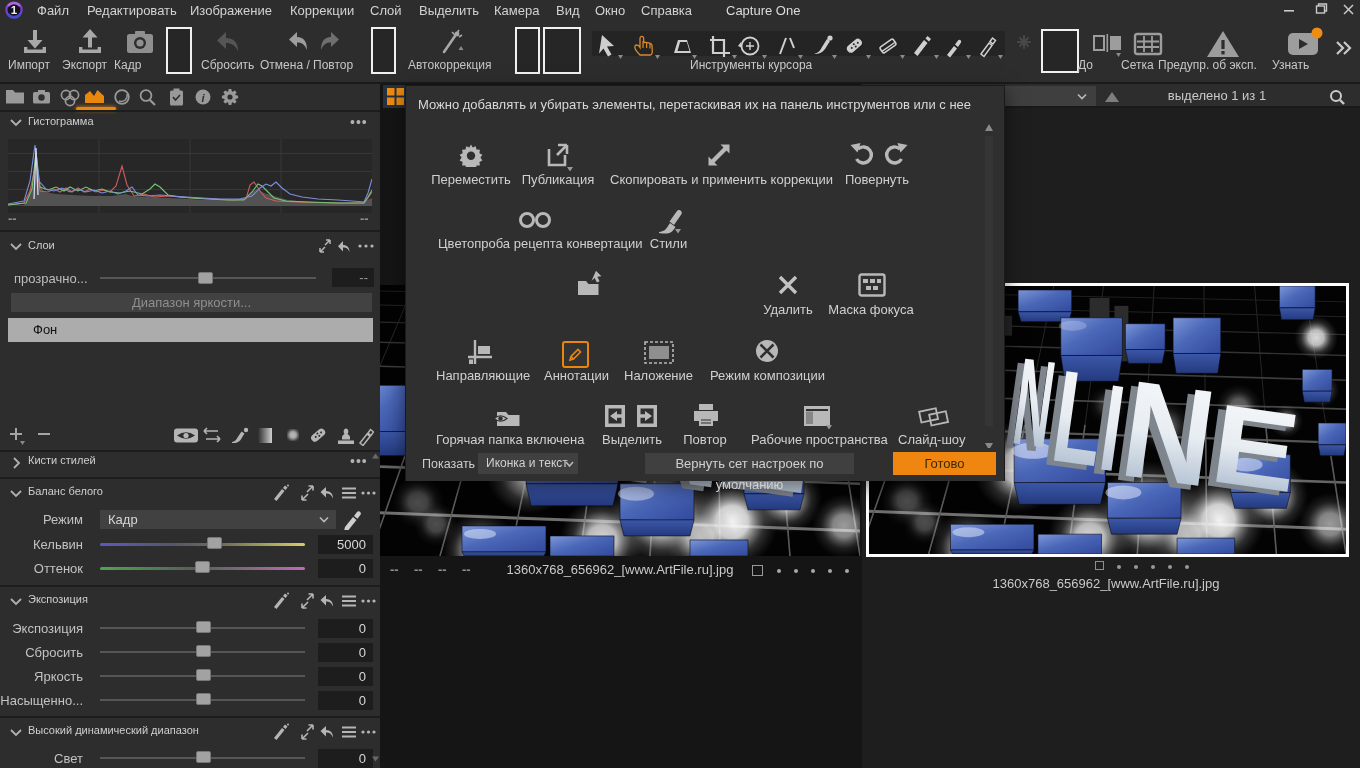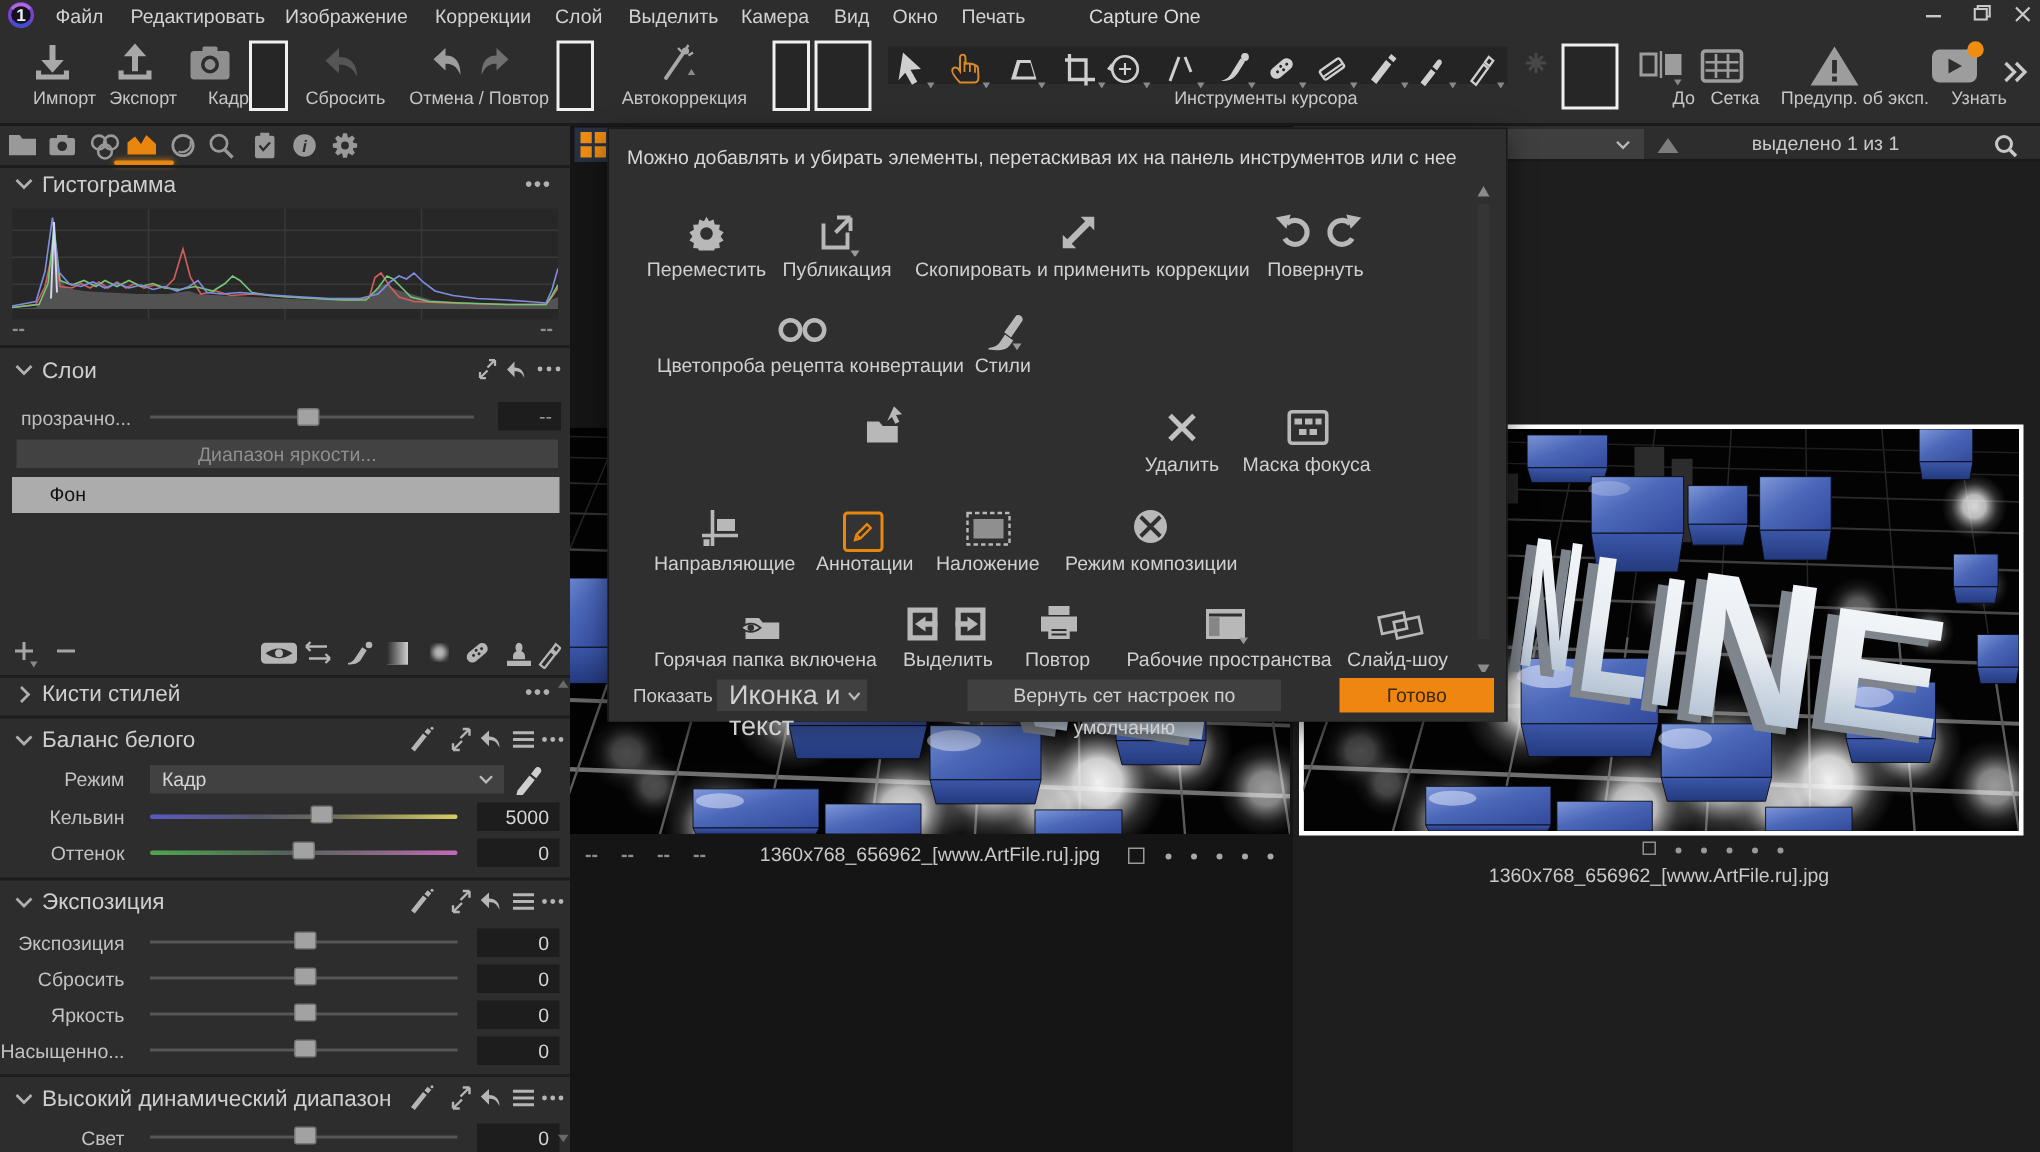--- a/index.html
+++ b/index.html
@@ -3,25 +3,25 @@
 <style>
 *{margin:0;padding:0;box-sizing:border-box}
 html,body{width:1360px;height:768px;overflow:hidden;background:#151515;
   font-family:"Liberation Sans",sans-serif;color:#cfcfcf;}
 .abs{position:absolute}
 #stage{position:relative;width:1360px;height:768px;background:#151515}
 
 #menubar{left:0;top:0;width:1360px;height:20px;background:#2d2d2d;font-size:13px;color:#d2d2d2}
 #menubar span{position:absolute;top:3px}
 #toolbar{left:0;top:20px;width:1360px;height:64px;background:#2d2d2d;border-bottom:2px solid #1a1a1a}
-.tlabel{position:absolute;font-size:12px;color:#c6c6c6;text-align:right;top:38px;white-space:nowrap}
+.tlabel{position:absolute;font-size:12px;color:#c6c6c6;text-align:left;top:38px;white-space:nowrap}
 .slot{position:absolute;border:2px solid #f0f0f0;background:#262626}
 
 #lpanel{left:0;top:84px;width:380px;height:684px;background:#2d2d2d;overflow:hidden}
-.sechead{position:absolute;font-size:15px;color:#cfcfcf;white-space:nowrap}
+.sechead{position:absolute;font-size:11px;color:#cfcfcf;white-space:nowrap}
 .divider{position:absolute;left:0;width:380px;height:2px;background:#1d1d1d}
 .slidertrack{position:absolute;height:2px;background:#565656}
 .sliderhandle{position:absolute;width:15px;height:12px;background:#a2a2a2;border-radius:2px;border:1px solid #777}
 .valuebox{position:absolute;background:#1d1d1d;font-size:13px;color:#d8d8d8;text-align:right}
 .rowlabel{position:absolute;font-size:13px;color:#c2c2c2;text-align:right;white-space:nowrap}
 
 #viewer{left:380px;top:84px;width:482px;height:684px;background:#151515}
 #browser{left:862px;top:84px;width:498px;height:684px;background:#1e1e1e}
 
 #dialog{left:405px;top:85px;width:600px;height:396px;background:#2f2f2f;border:1px solid #1a1a1a;z-index:50;box-shadow:0 6px 18px rgba(0,0,0,.5)}
@@ -192,21 +192,21 @@
  </svg>
  <span style="left:37px">Файл</span>
  <span style="left:87px">Редактировать</span>
  <span style="left:190px">Изображение</span>
  <span style="left:290px">Коррекции</span>
  <span style="left:370px">Слой</span>
  <span style="left:419px">Выделить</span>
  <span style="left:494px">Камера</span>
  <span style="left:556px">Вид</span>
  <span style="left:595px">Окно</span>
- <span style="left:641px">Печать</span>
+ <span style="left:641px">Справка</span>
  <span style="left:726px;color:#dcdcdc">Capture One</span>
  <svg class="abs" style="left:1280px;top:0" width="78" height="20" viewBox="0 0 78 20">
    <rect x="4" y="10" width="10" height="1.6" fill="#c9c9c9"></rect>
    <rect x="36.5" y="6" width="8" height="7" fill="none" stroke="#c9c9c9" stroke-width="1.4"></rect>
    <path d="M38.5 6 v-2 h8 v7 h-2" fill="none" stroke="#c9c9c9" stroke-width="1.4"></path>
    <path d="M64 5 l9 9 M73 5 l-9 9" stroke="#c9c9c9" stroke-width="1.5"></path>
  </svg>
 </div>
 
 <div class="abs" id="toolbar">
@@ -715,20 +715,20 @@
   <svg class="abs" style="left:511px;top:6px" width="34" height="26" viewBox="0 0 34 26">
    <g fill="none" stroke="#b8b8b8" stroke-width="1.8">
     <rect x="3" y="6" width="17" height="11" transform="rotate(-12 11 11)"></rect>
     <rect x="13" y="9" width="17" height="11" transform="rotate(-12 21 14)"></rect>
    </g>
   </svg>
   <div class="dlabel" style="left:492px;top:34px;width:64px">Слайд-шоу</div>
  </div>
  <div class="abs" style="left:0;top:362px;width:598px;height:33px;background:#2f2f2f"></div>
  <div class="abs" style="left:16px;top:371px;font-size:12.5px;color:#cdcdcd">Показать</div>
- <div class="dbtn" style="left:72px;top:367px;width:100px;height:21px;line-height:21px;text-align:left;padding-left:8px;font-size:18px">Иконка и текст
+ <div class="dbtn" style="left:72px;top:367px;width:100px;height:21px;line-height:21px;text-align:left;padding-left:8px;font-size:12px">Иконка и текст
   <svg class="abs" style="right:3px;top:7px" width="11" height="9" viewBox="0 0 11 9">
           <path d="M2 2 l3.5 4 3.5 -4" fill="none" stroke="#b9b9b9" stroke-width="1.5"></path>
         </svg>
  </div>
  <div class="dbtn" style="left:239px;top:367px;width:209px;height:21px;line-height:21px">Вернуть сет настроек по умолчанию</div>
  <div class="abs" style="left:487px;top:366px;width:103px;height:23px;background:#ef8610;color:#402800;font-size:13px;text-align:center;line-height:23px">Готово</div>
 </div>
 </div>
 </body></html>

